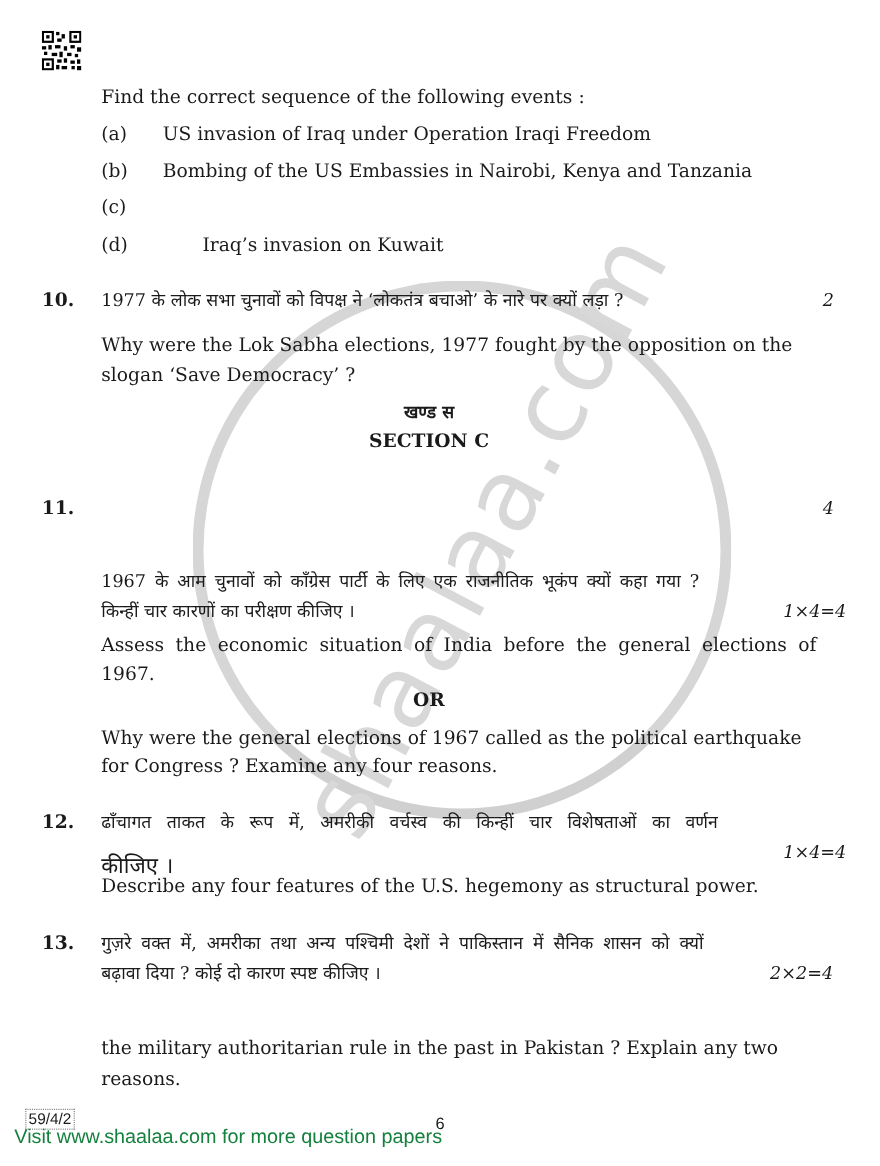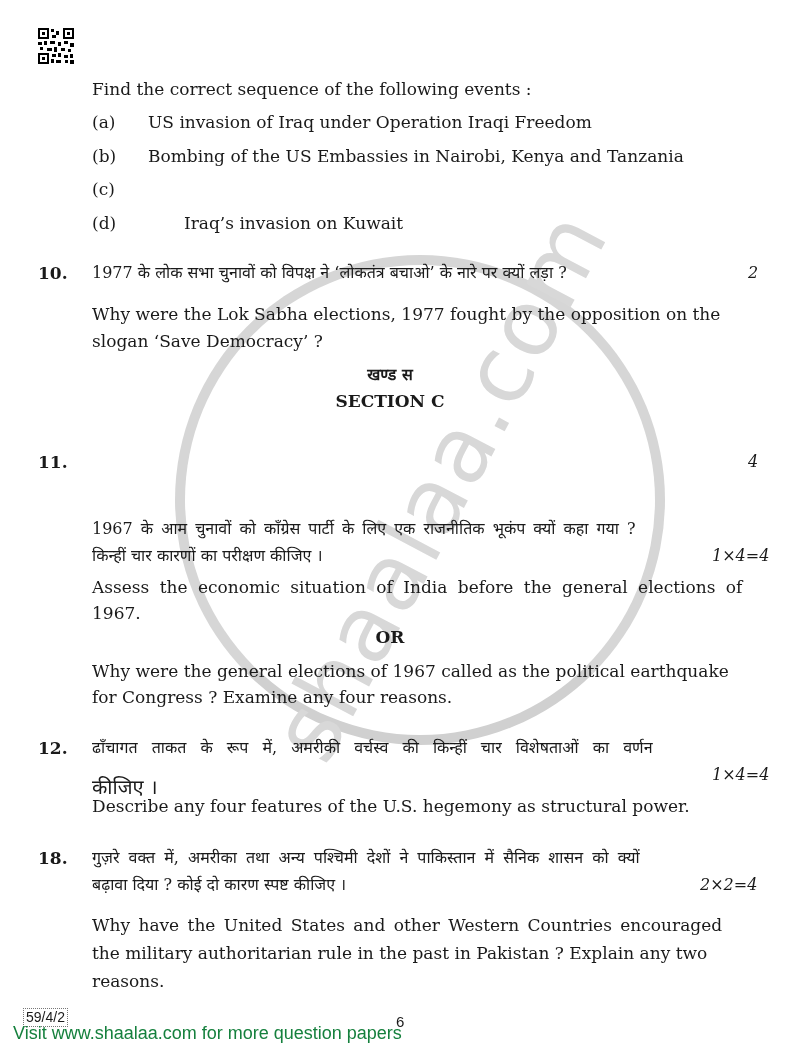--- a/index.html
+++ b/index.html
@@ -117,24 +117,23 @@
   <div class="abs txt bold center" style="left:0; width:780px; top:626px;">OR</div>
   <div class="abs txt" style="left:92px; top:660px;">Why were the general elections of 1967 called as the political earthquake</div>
   <div class="abs txt" style="left:92px; top:686px;">for Congress ? Examine any four reasons.</div>
 
   <div class="abs qnum" style="left:38px; top:738px;">12.</div>
   <div class="abs txt" style="left:92px; top:737px; font-size:16px; word-spacing:9px;">ढाँचागत ताकत के रूप में, अमरीकी वर्चस्व की किन्हीं चार विशेषताओं का वर्णन</div>
   <div class="abs txt" style="left:92px; top:776px; font-size:20px;text-align:center;">कीजिए ।</div>
   <div class="abs marks" style="left:712px; top:765px;">1×4=4</div>
   <div class="abs txt" style="left:92px; top:795px;">Describe any four features of the U.S. hegemony as structural power.</div>
 
-  <div class="abs qnum" style="left:38px; top:848px;">18.</div>
+  <div class="abs qnum" style="left:38px; top:848px;">13.</div>
   <div class="abs txt" style="left:92px; top:847px; font-size:16px; word-spacing:4px;">गुज़रे वक्त में, अमरीका तथा अन्य पश्चिमी देशों ने पाकिस्तान में सैनिक शासन को क्यों</div>
   <div class="abs txt" style="left:92px; top:874px; font-size:16px;">बढ़ावा दिया ? कोई दो कारण स्पष्ट कीजिए ।</div>
   <div class="abs marks" style="left:700px; top:875px;">2×2=4</div>
-  <div class="abs txt" style="left:92px; top:914px; word-spacing:3px;">Why have the United States and other Western Countries encouraged</div>
   <div class="abs txt" style="left:92px; top:942px;">the military authoritarian rule in the past in Pakistan ? Explain any two</div>
   <div class="abs txt" style="left:92px; top:970px;">reasons.</div>
 
   <div class="footer-code">59/4/2</div>
   <div class="page-number">6</div>
   <div class="footer-link">Visit www.shaalaa.com for more question papers</div>
 </div>
 
 </body></html>

